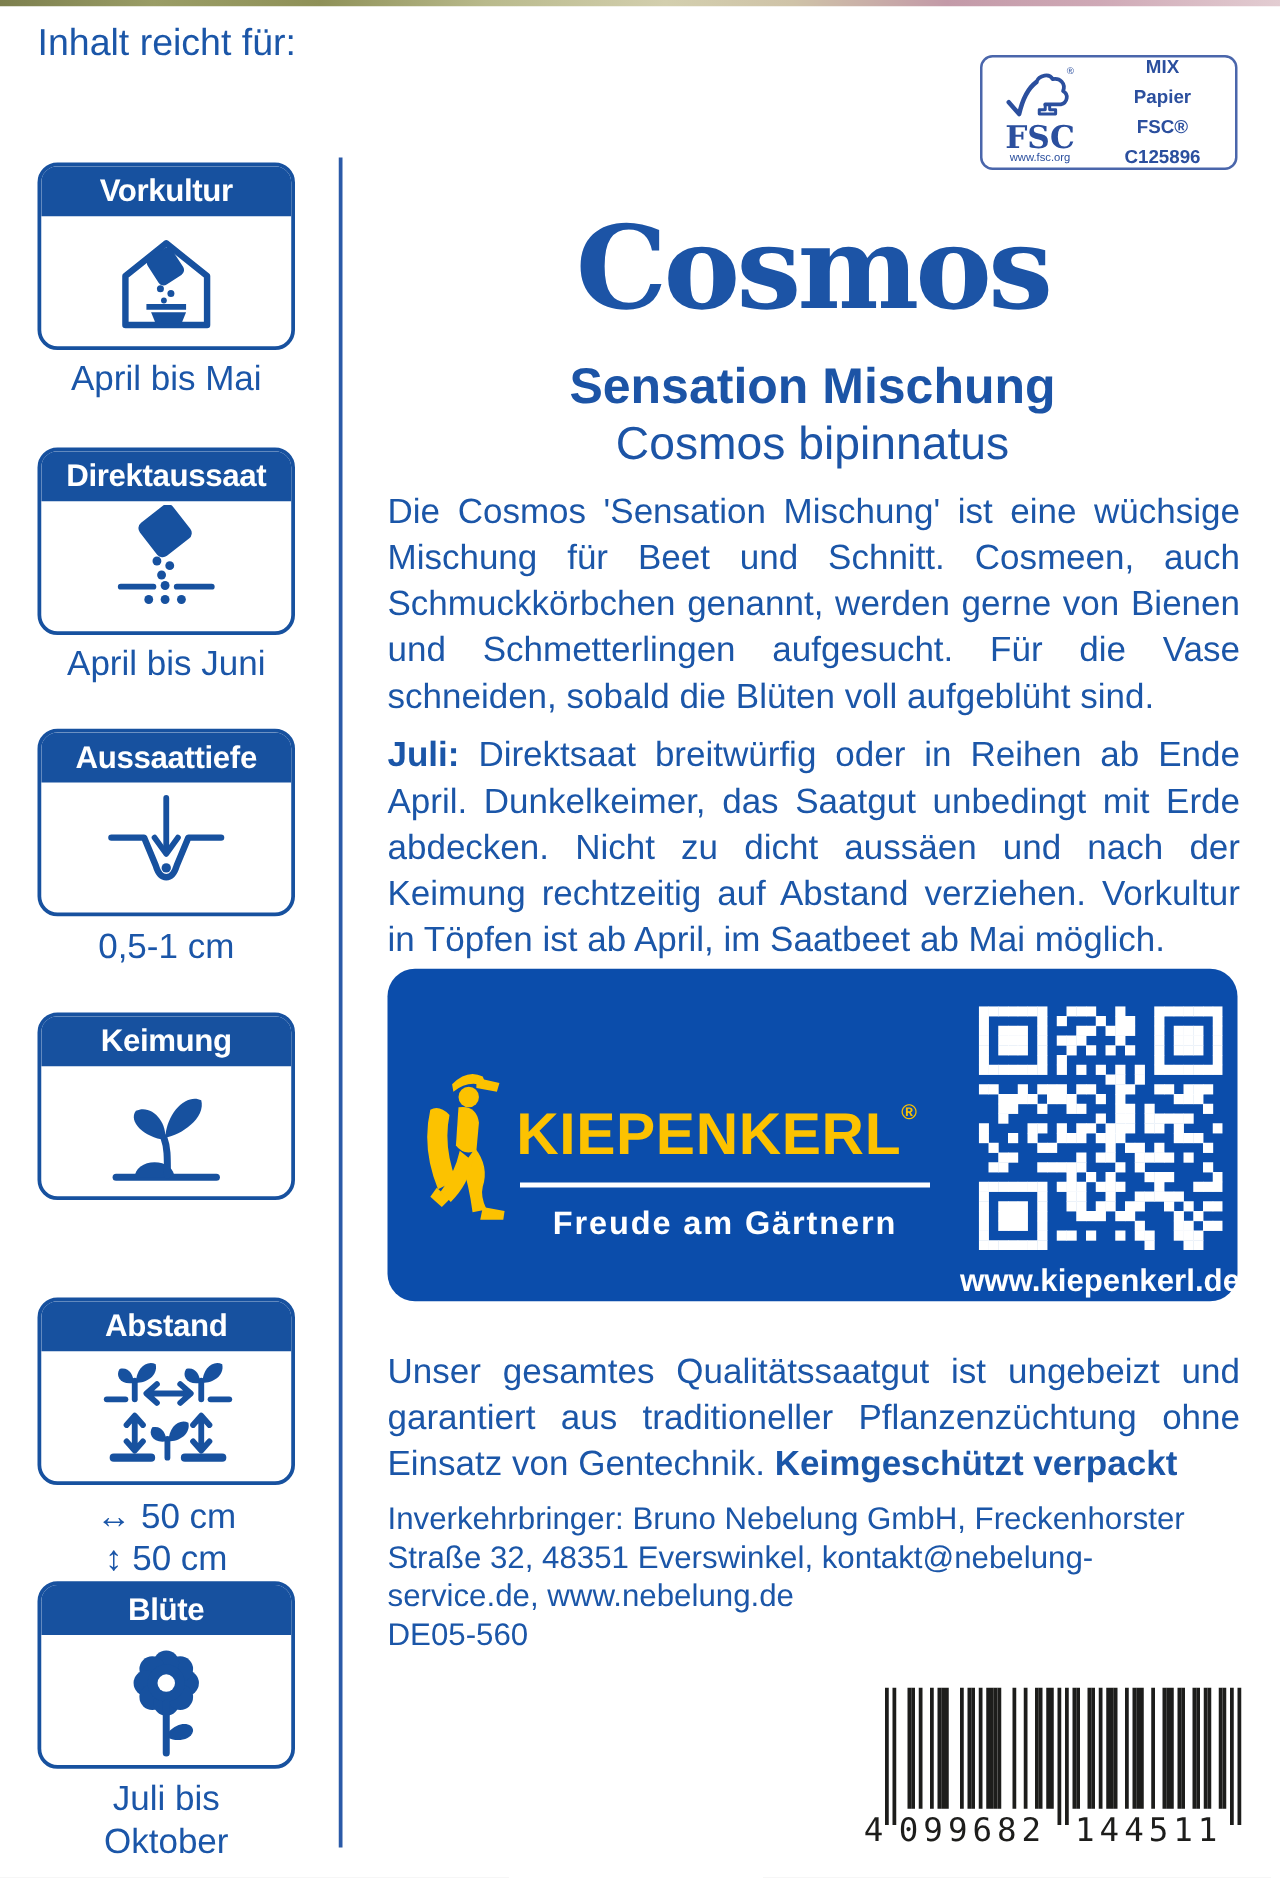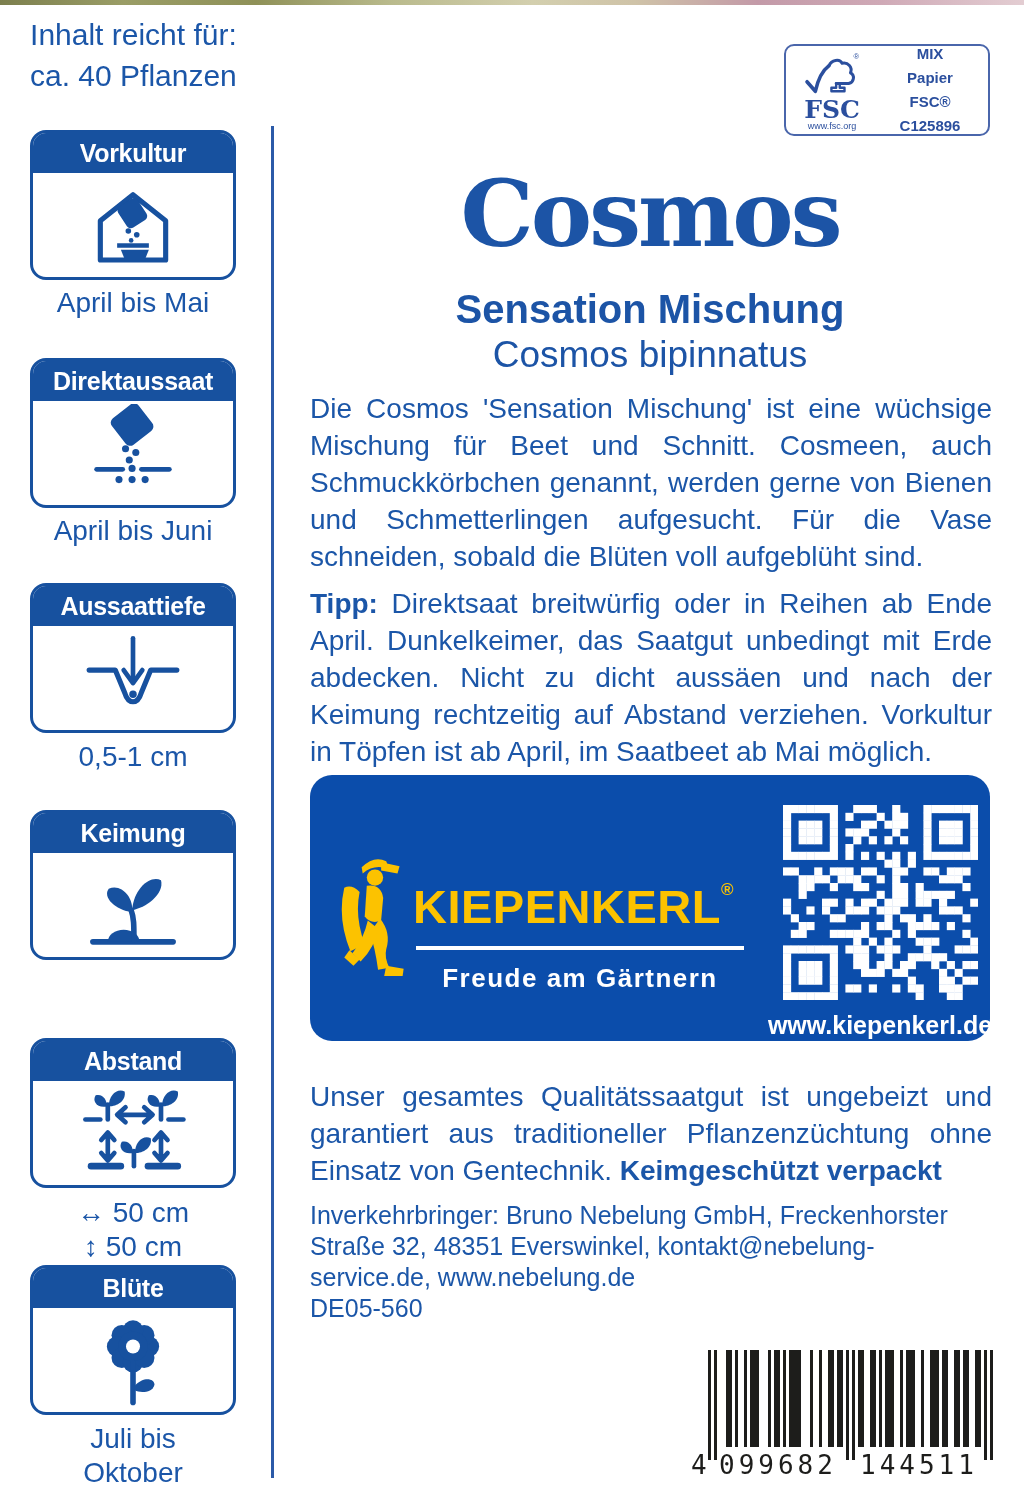--- a/index.html
+++ b/index.html
@@ -59,21 +59,20 @@
 </style>
 </head>
 <body>
 
 <div class="page">
 
   <div class="edge-strip"></div>
 
   <div class="top-note">
     <div>Inhalt reicht für:</div>
-    <div>ca. 40 Pflanzen</div>
   </div>
 
   <div class="fsc-badge">
     <div class="fsc-left">
       <svg class="icon-svg" width="62" height="50" viewBox="0 0 100 84" style="margin:0 auto;">
         <g stroke="#2b4f9e" fill="none" stroke-linecap="round" stroke-linejoin="round">
           <path d="M8,50 L22,66 C26,48 33,32 45,23" stroke-width="6"></path>
           <path d="M45,23 C49,13 63,11 67,19 C77,17 85,25 81,35 C89,39 87,51 78,53 L57,53" stroke-width="5"></path>
           <path d="M57,53 V60 H49 V66 H71 V60 H63 V53" stroke-width="4"></path>
         </g>
@@ -211,21 +210,21 @@
   </div>
   <div class="card-caption" style="top:1422px;">Juli bis
 Oktober</div>
 
   <h1 class="main-title">Cosmos</h1>
   <h2 class="subtitle">Sensation Mischung</h2>
   <div class="botanical">Cosmos bipinnatus</div>
 
   <p class="body-text desc">Die Cosmos 'Sensation Mischung' ist eine wüchsige Mischung für Beet und Schnitt. Cosmeen, auch Schmuckkörbchen genannt, werden gerne von Bienen und Schmetterlingen aufgesucht. Für die Vase schneiden, sobald die Blüten voll aufgeblüht sind.</p>
 
-  <p class="body-text tip"><strong>Tipp:</strong><span> Direktsaat breitwürfig oder in Reihen ab Ende April. Dunkelkeimer, das Saatgut unbedingt mit Erde abdecken. Nicht zu dicht aussäen und nach der Keimung rechtzeitig auf Abstand verziehen. Vorkultur in Töpfen ist ab April, im Saatbeet ab Mai möglich.</span></p>
+  <p class="body-text tip"><strong>Juli:</strong><span> Direktsaat breitwürfig oder in Reihen ab Ende April. Dunkelkeimer, das Saatgut unbedingt mit Erde abdecken. Nicht zu dicht aussäen und nach der Keimung rechtzeitig auf Abstand verziehen. Vorkultur in Töpfen ist ab April, im Saatbeet ab Mai möglich.</span></p>
 
   <div class="brand-box">
     <svg class="mascot" viewBox="0 0 70 125">
       <g fill="#fcc200">
         <path d="M21,14 Q33,2 45,8 L48,16 Q34,10 22,20 Z"></path>
         <path d="M40,9 L58,13 L56,20 L40,17 Z"></path>
         <circle cx="34" cy="24" r="8"></circle>
         <path d="M26,32 Q40,30 42,44 L40,66 Q30,70 24,62 Z"></path>
         <path d="M4,34 Q-3,64 10,96 L24,89 Q14,62 19,38 Q11,30 4,34 Z"></path>
         <path d="M39,64 Q50,78 45,94 Q43,102 48,112 L37,114 Q34,92 29,78 Z"></path>

